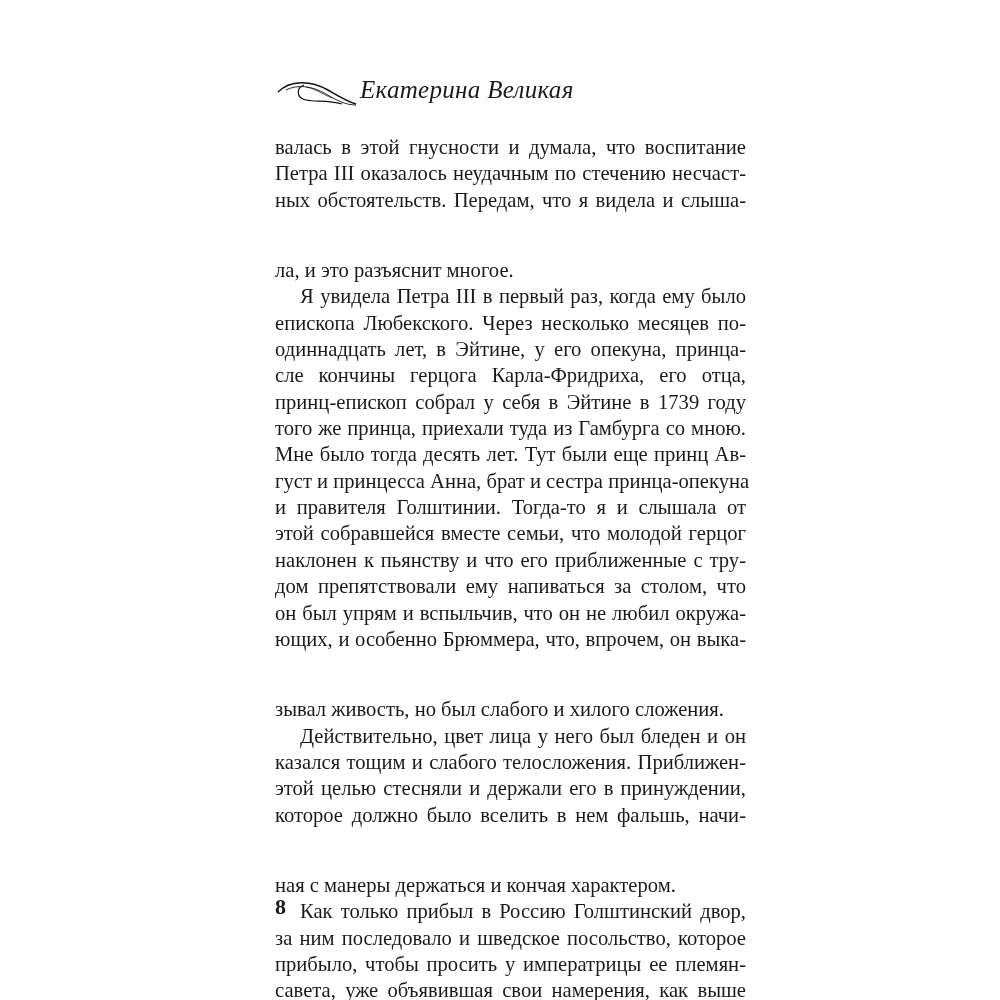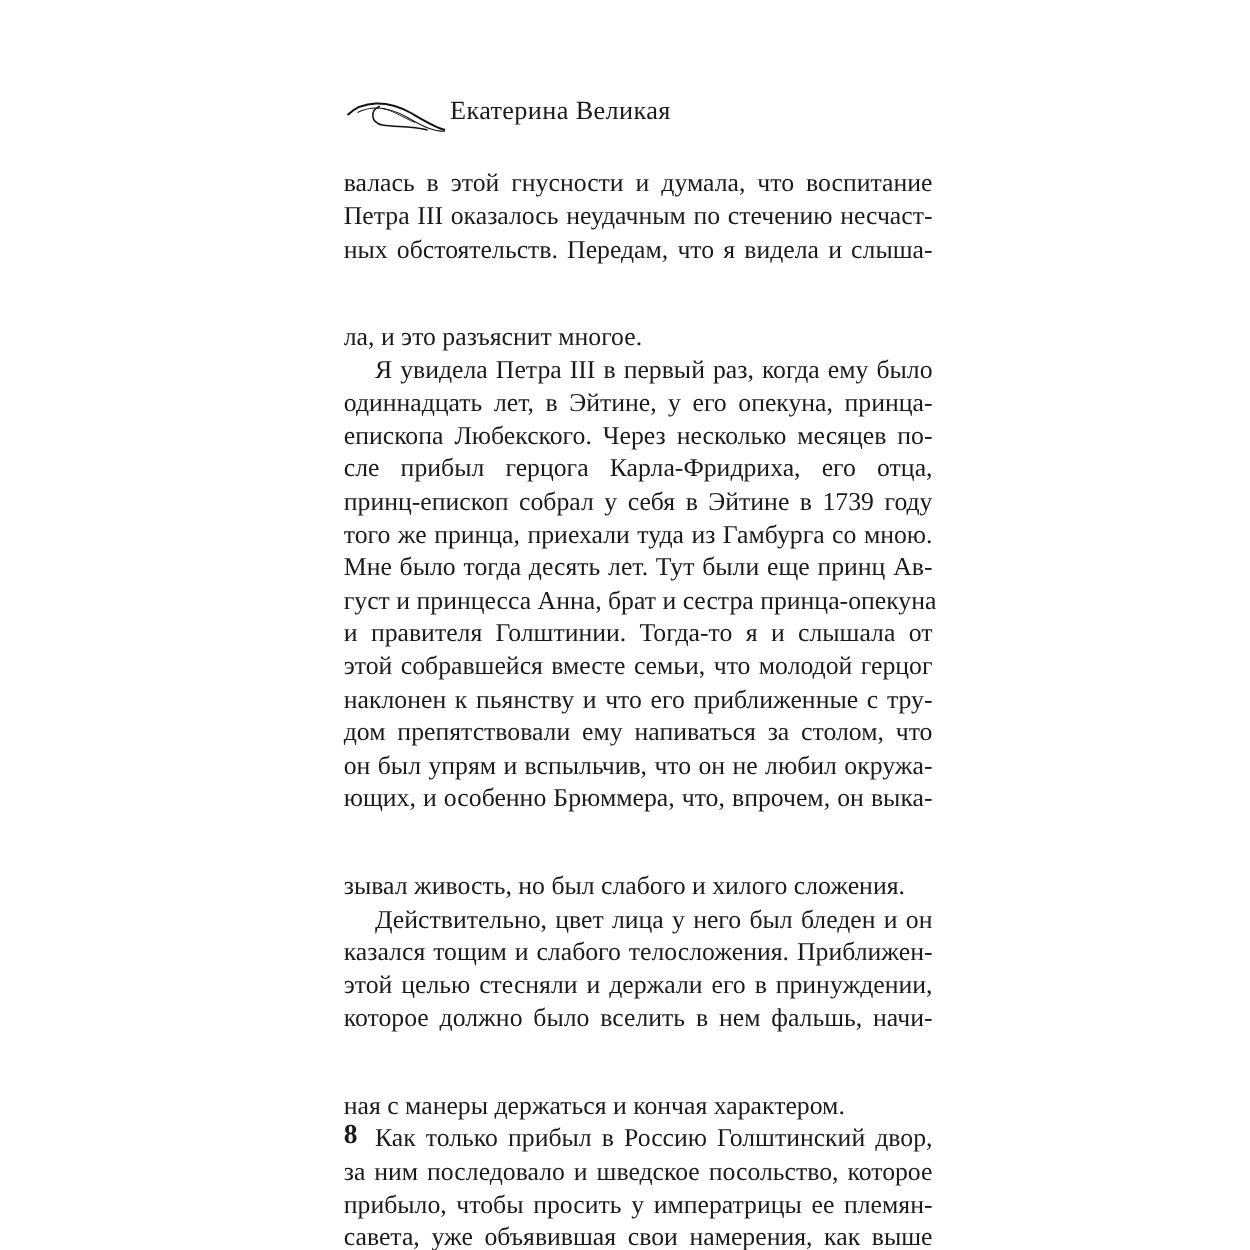--- a/index.html
+++ b/index.html
@@ -1,21 +1,21 @@
 <!DOCTYPE html>
 <html><head>
 <meta charset="utf-8">
 <style>
   html, body { margin:0; padding:0; background:#ffffff; }
   body { width:1000px; height:1000px; position:relative; overflow:hidden;
          font-family:"Liberation Serif","DejaVu Serif",serif; color:#1a1a1a; }
   .header { position:absolute; left:276px; top:74px; height:34px; width:480px; }
   .flourish { position:absolute; left:0; top:4px; width:82px; height:30px; }
-  .running-title { position:absolute; left:84px; top:2px; 
-                   font-size:21px; letter-spacing:0.3px; white-space:nowrap;text-align:right; }
+  .running-title { position:absolute; left:84px; top:2px; font-style:italic;
+                   font-size:25px; letter-spacing:0.3px; white-space:nowrap;text-align:right; }
   .text-block { position:absolute; left:275px; top:134px; width:471px; }
   .line { display:block; height:26.35px; line-height:26.35px; font-size:20.6px;
           text-align:justify; text-align-last:justify; white-space:nowrap; overflow:visible; }
   .line.last { text-align-last:left;margin-top:44px; }
   .line.indent { text-indent:25px; }
   sup { font-size:11px; line-height:0; vertical-align:8px; }
   .page-number { position:absolute; left:275px; top:894px; font-weight:bold;
                  font-size:22px; }
 </style>
 </head>
@@ -30,23 +30,23 @@
   </svg>
   <span class="running-title">Екатерина Великая</span>
 </div>
 
 <div class="text-block" id="text-block">
     <span class="line"><span>валась в этой гнусности и думала, что воспитание</span></span>
     <span class="line"><span>Петра III оказалось неудачным по стечению несчаст-</span></span>
     <span class="line"><span>ных обстоятельств. Передам, что я видела и слыша-</span></span>
     <span class="line last"><span>ла, и это разъяснит многое.</span></span>
     <span class="line indent"><span>Я увидела Петра III в первый раз, когда ему было</span></span>
+    <span class="line"><span>епископа Любекского. Через несколько месяцев по-</span></span>
     <span class="line"><span>одиннадцать лет, в Эйтине, у его опекуна, принца-</span></span>
-    <span class="line"><span>епископа Любекского. Через несколько месяцев по-</span></span>
-    <span class="line"><span>сле прибыл герцога Карла-Фридриха, его отца,</span></span>
+    <span class="line"><span>сле кончины герцога Карла-Фридриха, его отца,</span></span>
     <span class="line"><span>принц-епископ собрал у себя в Эйтине в 1739 году</span></span>
     <span class="line"><span>того же принца, приехали туда из Гамбурга со мною.</span></span>
     <span class="line"><span>Мне было тогда десять лет. Тут были еще принц Ав-</span></span>
     <span class="line"><span>густ и принцесса Анна, брат и сестра принца-опекуна</span></span>
     <span class="line"><span>и правителя Голштинии. Тогда-то я и слышала от</span></span>
     <span class="line"><span>этой собравшейся вместе семьи, что молодой герцог</span></span>
     <span class="line"><span>наклонен к пьянству и что его приближенные с тру-</span></span>
     <span class="line"><span>дом препятствовали ему напиваться за столом, что</span></span>
     <span class="line"><span>он был упрям и вспыльчив, что он не любил окружа-</span></span>
     <span class="line"><span>ющих, и особенно Брюммера, что, впрочем, он выка-</span></span>

